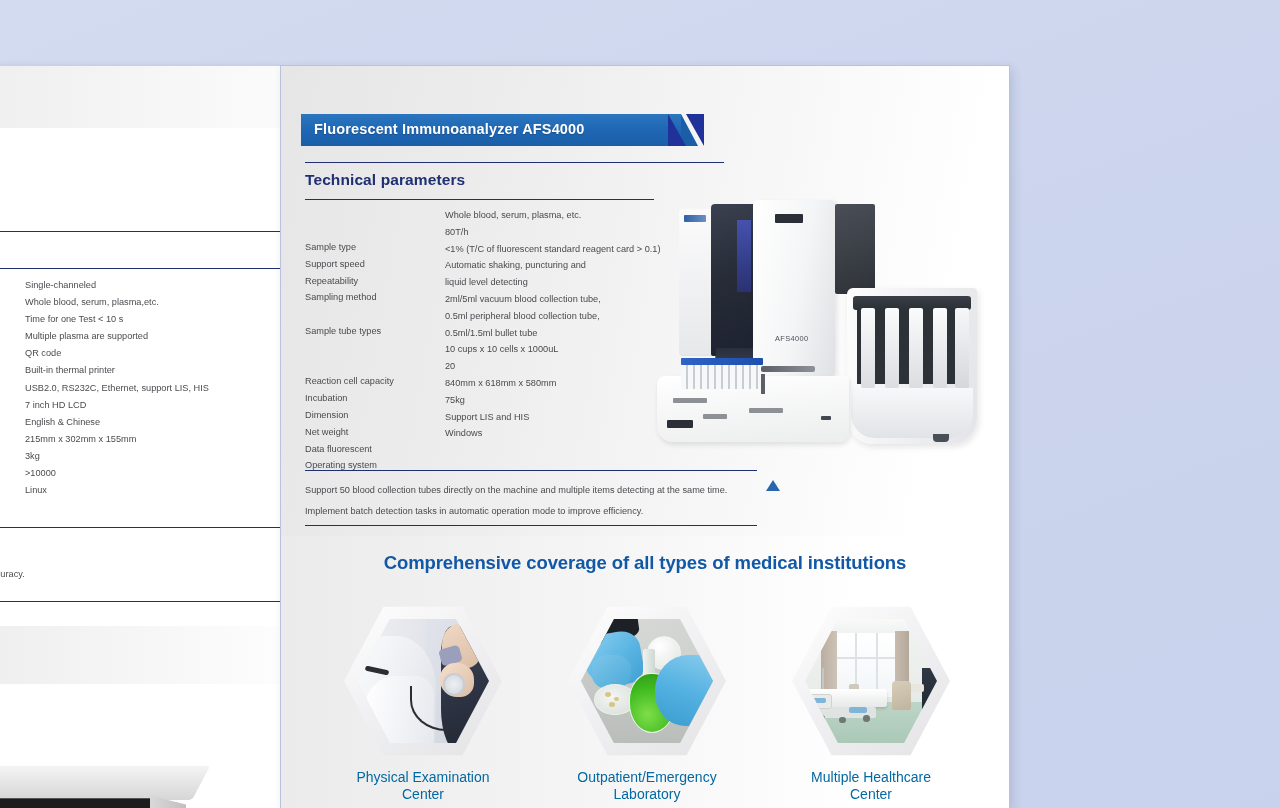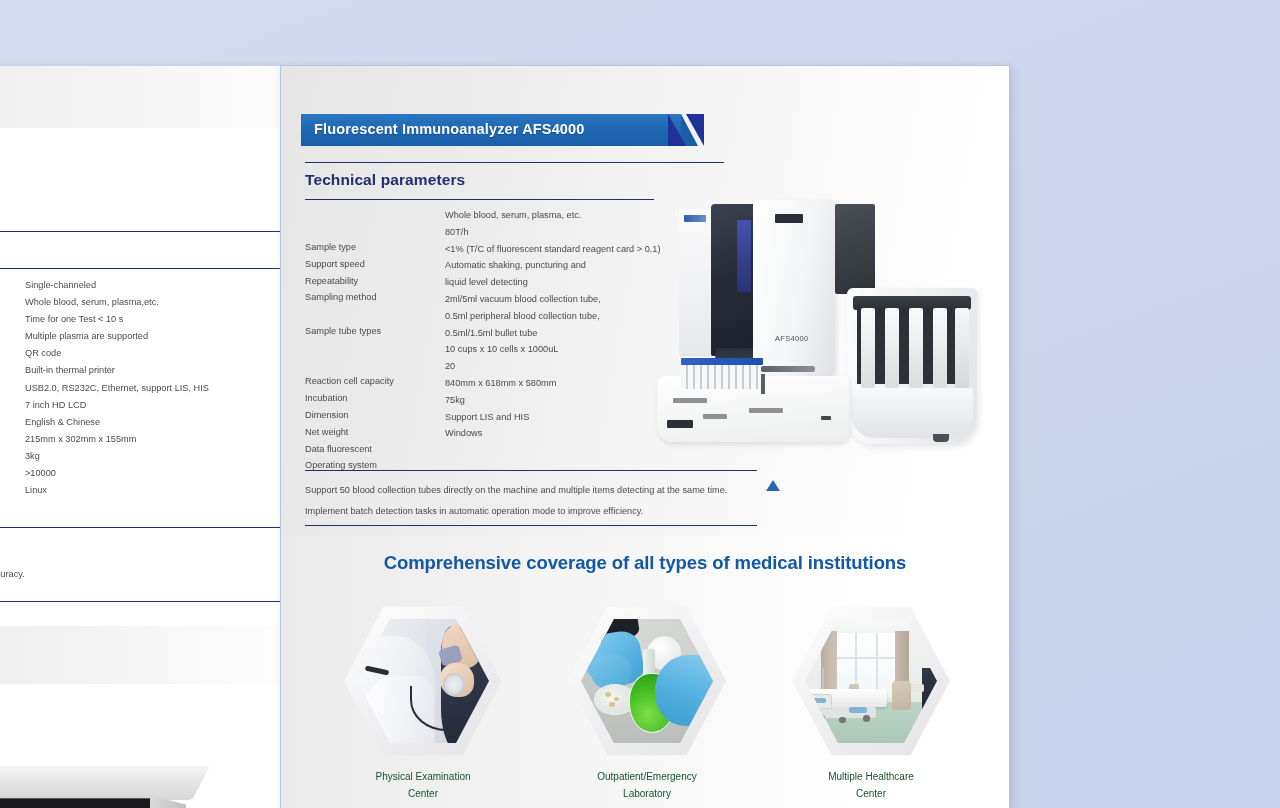--- a/index.html
+++ b/index.html
@@ -180,21 +180,21 @@
     background: linear-gradient(145deg,#ffffff 0%, #f1f1f3 45%, #e3e3e6 100%);
     box-shadow: 0 2px 6px rgba(60,70,100,.12);
   }
   .hex-inner {
     position: absolute; left: 13px; top: 13px; width: 132px; height: 132px;
     clip-path: polygon(25% 3%, 75% 3%, 100% 50%, 75% 97%, 25% 97%, 0% 50%);
     overflow: hidden;
   }
   .hex-caption {
     margin-top: 9px;
-    font-size: 10px; color: #14532d; line-height: 16.5px;
+    font-size: 14px; color: #0369a1; line-height: 16.5px;
   }
 
   
   .ph1 { position: absolute; inset: 0; background: linear-gradient(120deg,#e7e9ee 0%,#dfe2e9 40%,#cfd3dc 100%); }
   .ph1 .wall  { position: absolute; left: 0; top: 0; width: 52%; height: 100%;
                 background: linear-gradient(100deg,#f0f1f4,#dfe1e7); }
   .ph1 .coat  { position: absolute; left: -6%; top: 16%; width: 66%; height: 84%;
                 background: linear-gradient(115deg,#fdfdfe 0%,#eceef2 55%,#d9dce3 100%);
                 border-radius: 34% 46% 8% 12%; }
   .ph1 .coat2 { position: absolute; left: 6%; top: 46%; width: 52%; height: 54%;

